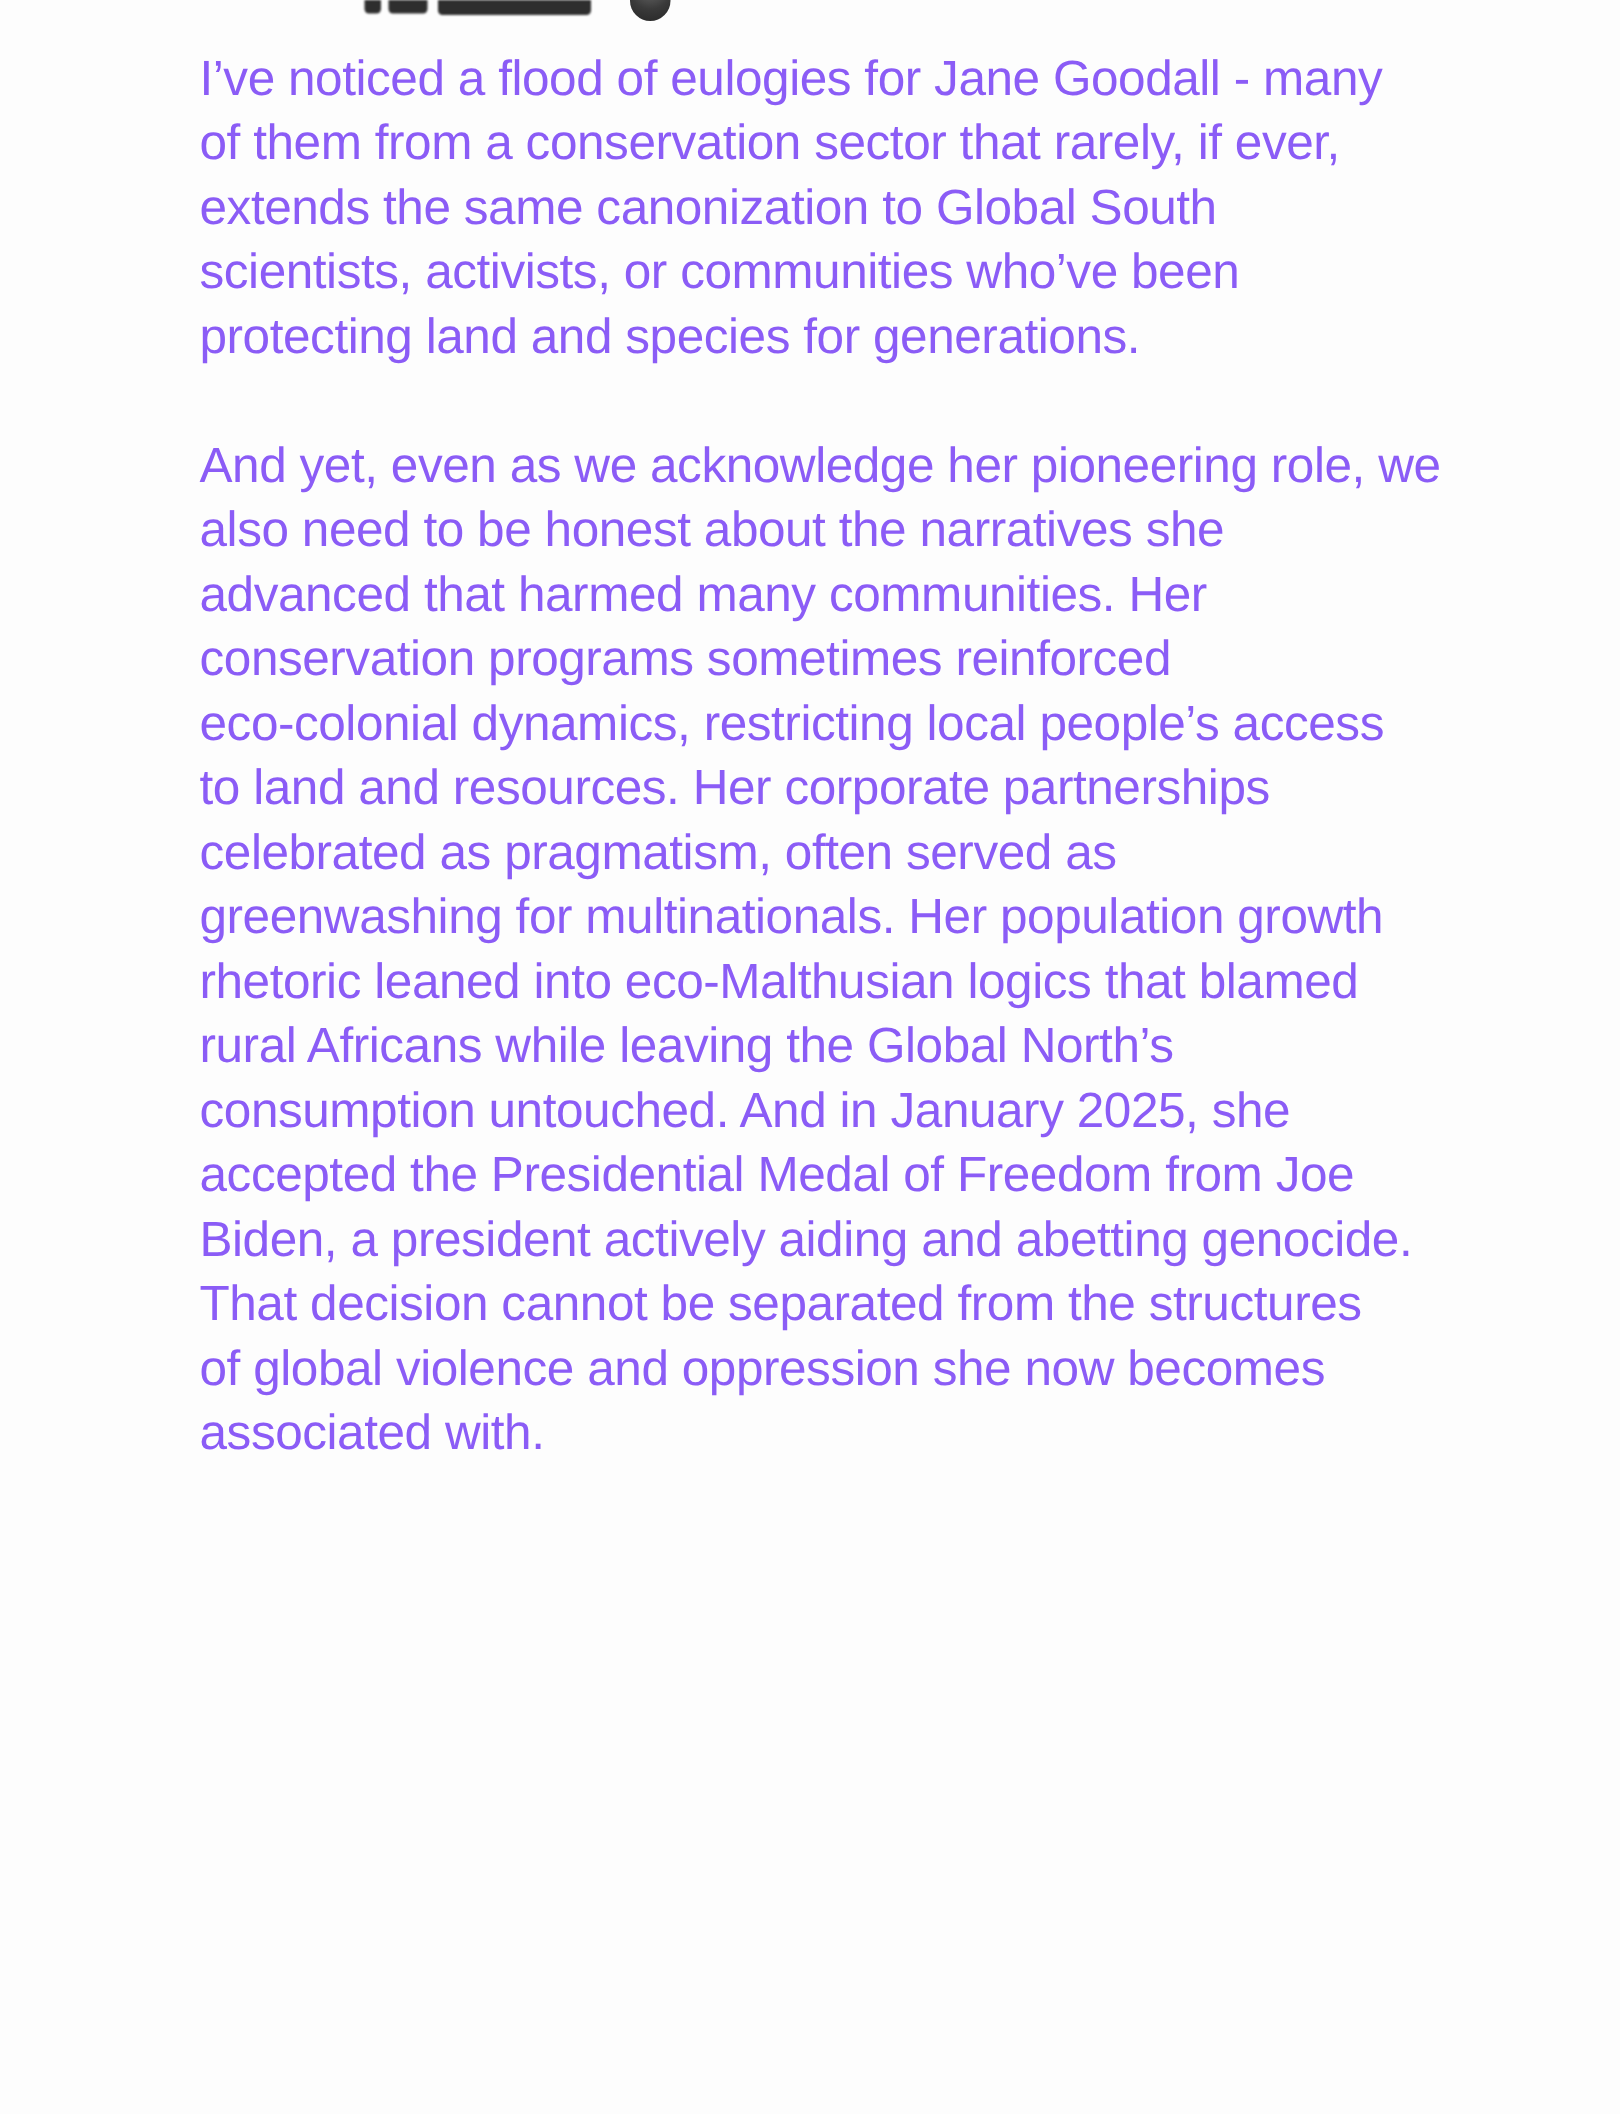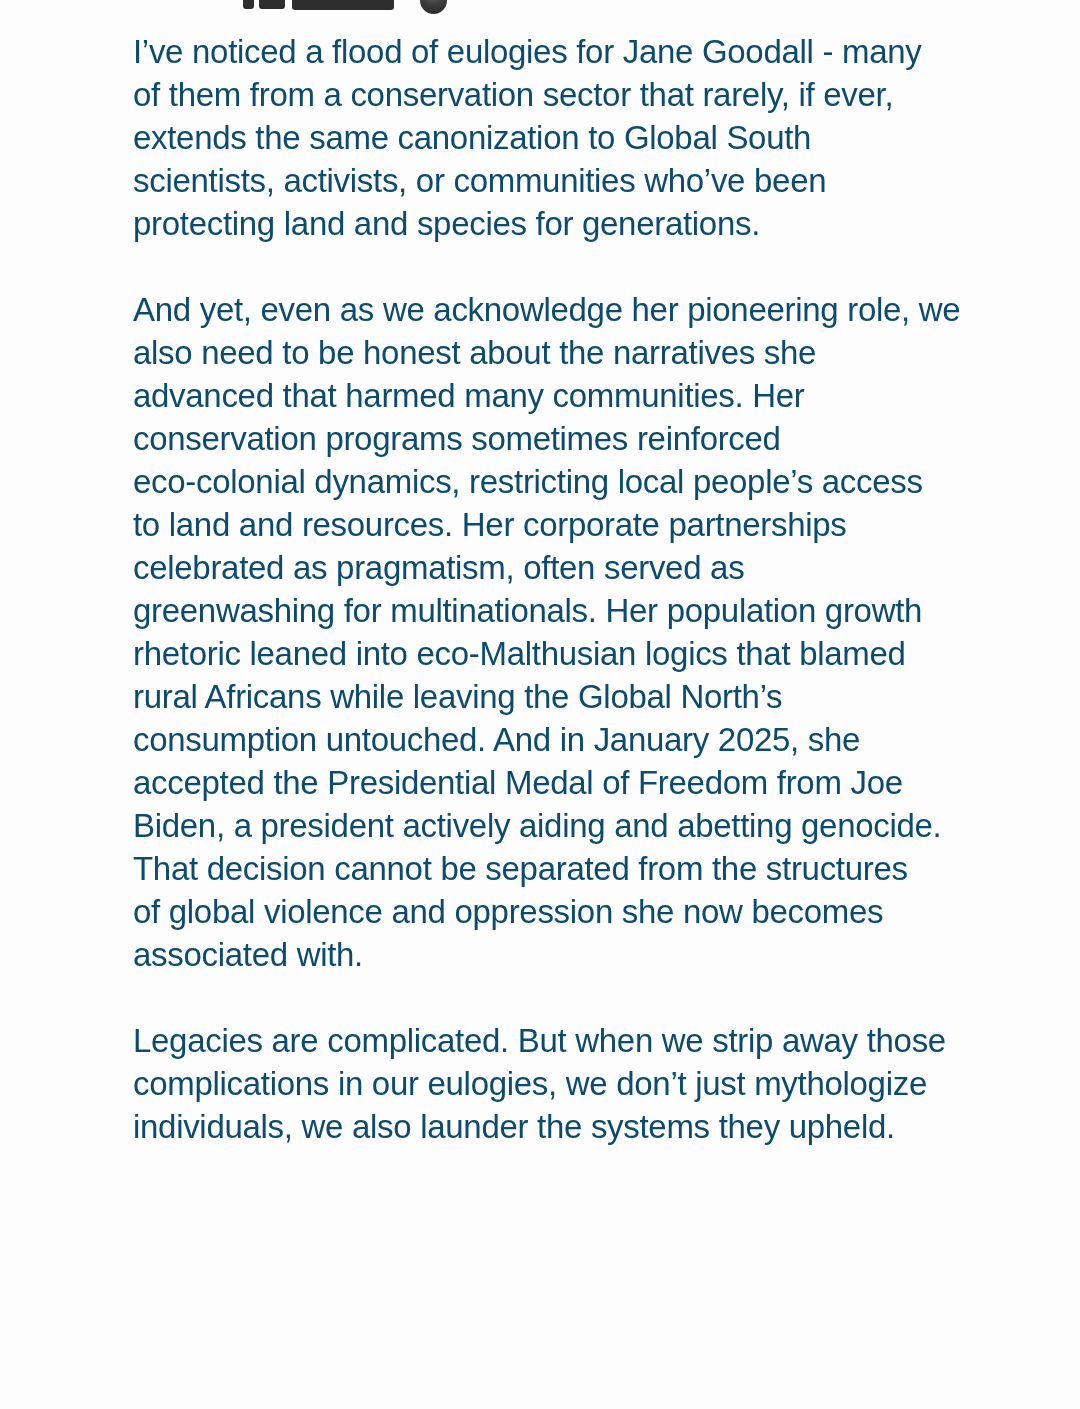--- a/index.html
+++ b/index.html
@@ -42,21 +42,21 @@
     background: radial-gradient(circle at 50% -60%, #6b6b6b 0%, #3a3a3a 55%, #262626 100%);
     border-radius: 0 0 14px 14px;
     filter: blur(0.4px);
   }
   
   .post-body {
     position: absolute;
     top: 30px;
     left: 133px;
     width: 880px;
-    color: #0c4a6e;
+    color: #8b5cf6;
     font-size: 33px;
     line-height: 43px;
     letter-spacing: -0.3px;
   }
   .post-body p.para {
     margin: 0 0 43px 0;
     white-space: pre-line;
   }
   .post-body p.para:last-child {
     margin-bottom: 0;
@@ -89,18 +89,15 @@
 celebrated as pragmatism, often served as
 greenwashing for multinationals. Her population growth
 rhetoric leaned into eco-Malthusian logics that blamed
 rural Africans while leaving the Global North’s
 consumption untouched. And in January 2025, she
 accepted the Presidential Medal of Freedom from Joe
 Biden, a president actively aiding and abetting genocide.
 That decision cannot be separated from the structures
 of global violence and oppression she now becomes
 associated with.</p>
-      <p class="para">Legacies are complicated. But when we strip away those
-complications in our eulogies, we don’t just mythologize
-individuals, we also launder the systems they upheld.</p>
     </div>
 
 </div>
 
 </body></html>

